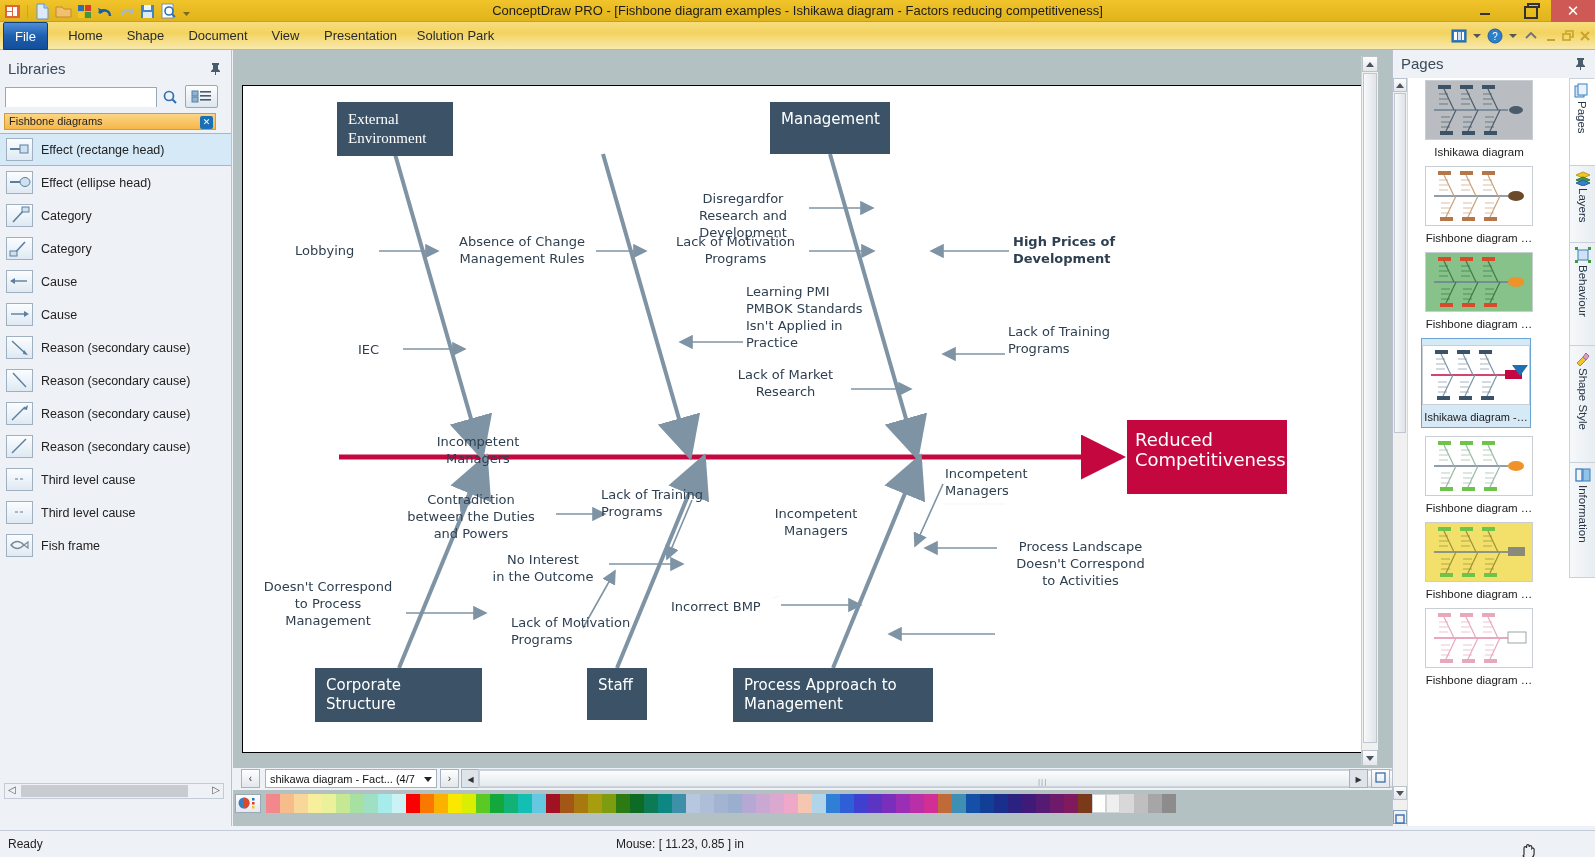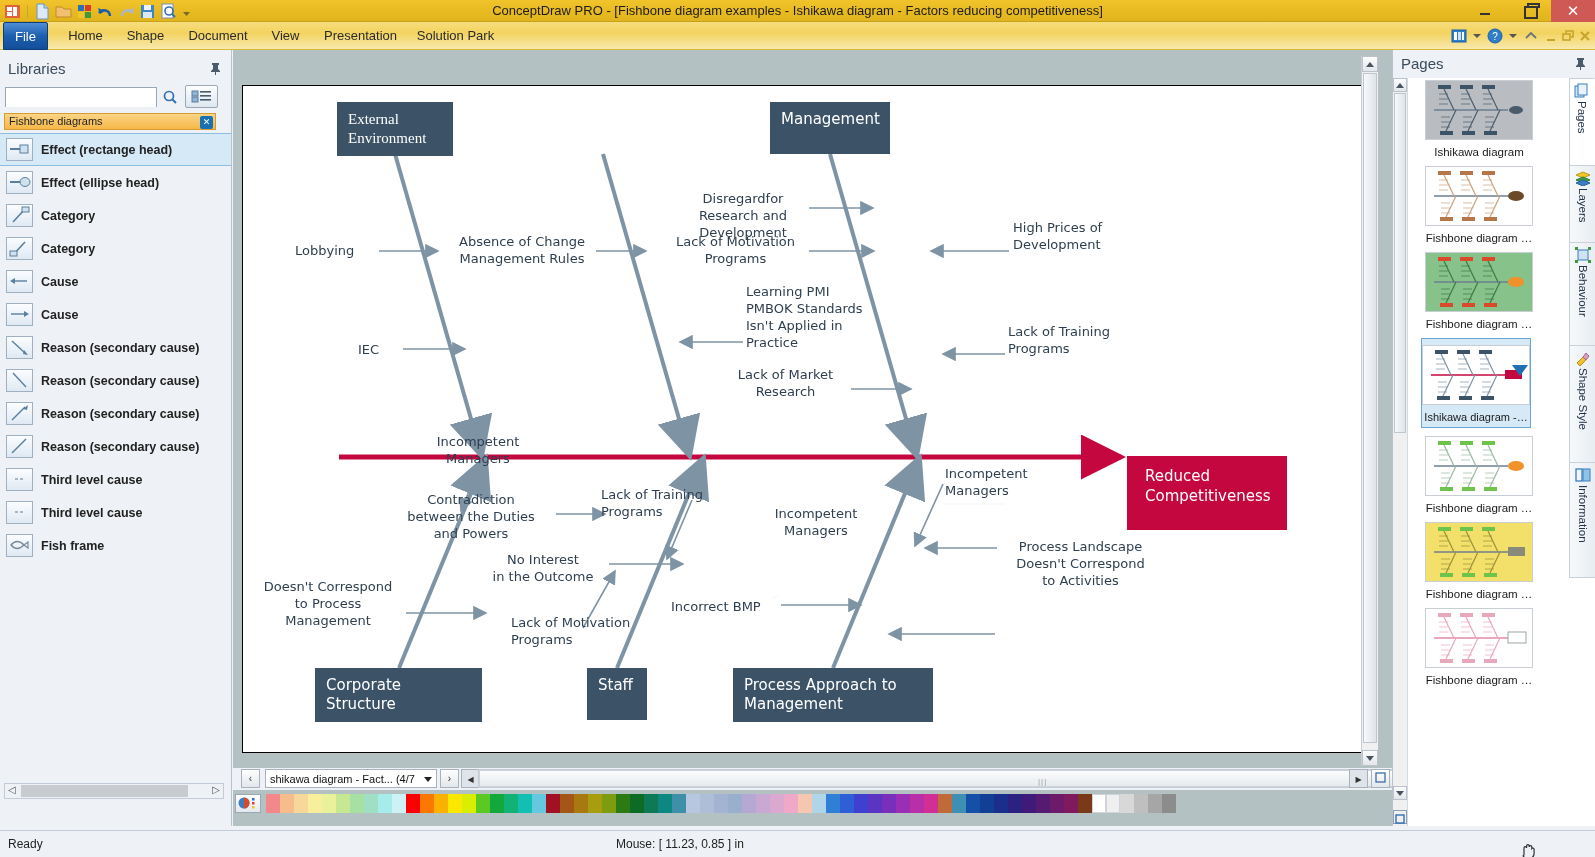--- a/index.html
+++ b/index.html
@@ -77,21 +77,21 @@
     position:absolute; right:2px; top:2px; width:13px; height:13px; background:#1a6fb5;
     color:#fff; font-size:9px; line-height:13px; text-align:center; border-radius:2px;
   }
   .lib-items { position:absolute; left:0; top:83px; width:231px; }
   .lib-item { position:relative; height:33px; display:flex; align-items:center; padding-left:6px; }
   .lib-item.sel { background:#d6e9f7; border-top:1px solid #8dbde3; border-bottom:1px solid #8dbde3; }
   .lib-ico {
     width:27px; height:23px; border:1px solid #9fb0c0; margin-right:8px;
     background: linear-gradient(to bottom,#fbfdff 0%,#dfe9f3 100%); position:relative; flex:0 0 auto;
   }
-  .lib-lbl { font-size:12.5px; color:#222;font-weight:bold; }
+  .lib-lbl { font-size:12.5px; color:#222; }
   .lib-hscroll {
     position:absolute; left:4px; bottom:27px; width:220px; height:16px;
     background:#eef1f5; border:1px solid #c3ccd6; display:flex; align-items:center;
   }
   .lib-hthumb { position:absolute; left:16px; top:1px; width:167px; height:12px; background:#c8ccd1; }
   .lib-harrow { font-size:10px; color:#555; }
 
   
   .canvaswrap { position:absolute; left:233px; top:50px; width:1159px; height:776px; background:#b4c1c2; }
   .canvas-outer { position:absolute; left:3px; top:6px; width:1142px; height:718px; background:#b4c1c2; }
@@ -162,23 +162,22 @@
     position:absolute; background:#3c5367; color:#fff;
     font-size:15px; line-height:19px; padding:8px 11px;
     font-family:"DejaVu Sans", sans-serif;
   }
   .causelbl {
     position:absolute; font-size:13px; line-height:17px; color:#2e3f50;
     font-family:"DejaVu Sans", sans-serif; white-space:pre-line;
   }
   .effectbox {
     position:absolute; background:#c4073f; color:#fff;
-    font-size:15px; line-height:20px; padding:10px 18px;
+    font-size:18px; line-height:20px; padding:10px 8px;
     font-family:"DejaVu Sans", sans-serif;
-    margin-top:36px;
   }
   .ta-l { text-align:left; } .ta-r { text-align:center; } .ta-c { text-align:center; }
   svg.ovl { position:absolute; left:0; top:0; width:1127px; height:668px; pointer-events:none; }
 </style>
 </head>
 <body>
 
 <div id="app">
 
   <div class="titlebar">
@@ -514,21 +513,21 @@
             <div class="effectbox" style="left: 884px; top: 334px; width: 160px; min-height: 74px; white-space: pre-line;">Reduced
 Competitiveness</div>
             <div class="causelbl ta-l" style="left: 52px; top: 156px; width: 80px;">Lobbying</div>
             <div class="causelbl ta-c" style="left: 209px; top: 147px; width: 140px;">Absence of Change
 Management Rules</div>
             <div class="causelbl ta-c" style="left: 440px; top: 104px; width: 120px;">Disregardfor
 Research and
 Development</div>
             <div class="causelbl ta-c" style="left: 425px; top: 147px; width: 135px;">Lack of Motivation
 Programs</div>
-            <div class="causelbl ta-l" style="left: 770px; top: 133px; width: 120px;">High Prices of
+            <div class="causelbl ta-l" style="left: 770px; top: 147px; width: 120px; font-weight: bold;">High Prices of
 Development</div>
             <div class="causelbl ta-l" style="left: 115px; top: 255px; width: 40px;">IEC</div>
             <div class="causelbl ta-l" style="left: 503px; top: 197px; width: 130px;">Learning PMI
 PMBOK Standards
 Isn't Applied in
 Practice</div>
             <div class="causelbl ta-l" style="left: 765px; top: 237px; width: 125px;">Lack of Training
 Programs</div>
             <div class="causelbl ta-r" style="left: 480px; top: 280px; width: 125px;">Lack of  Market
 Research</div>

